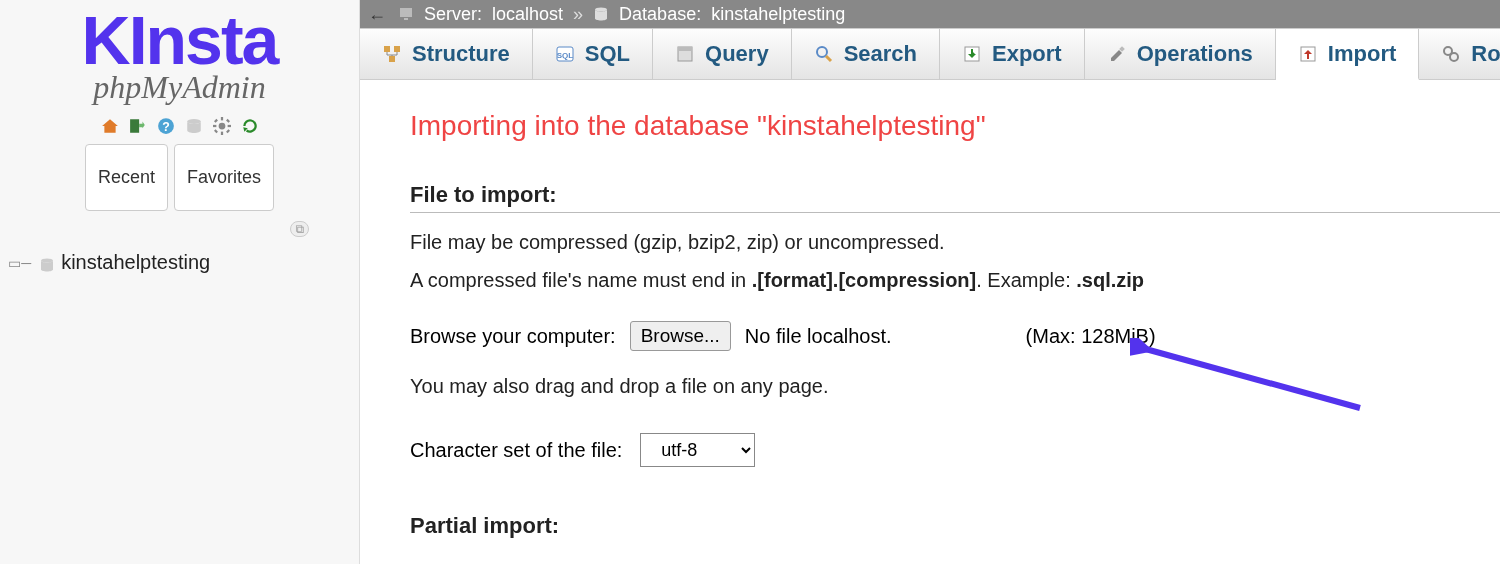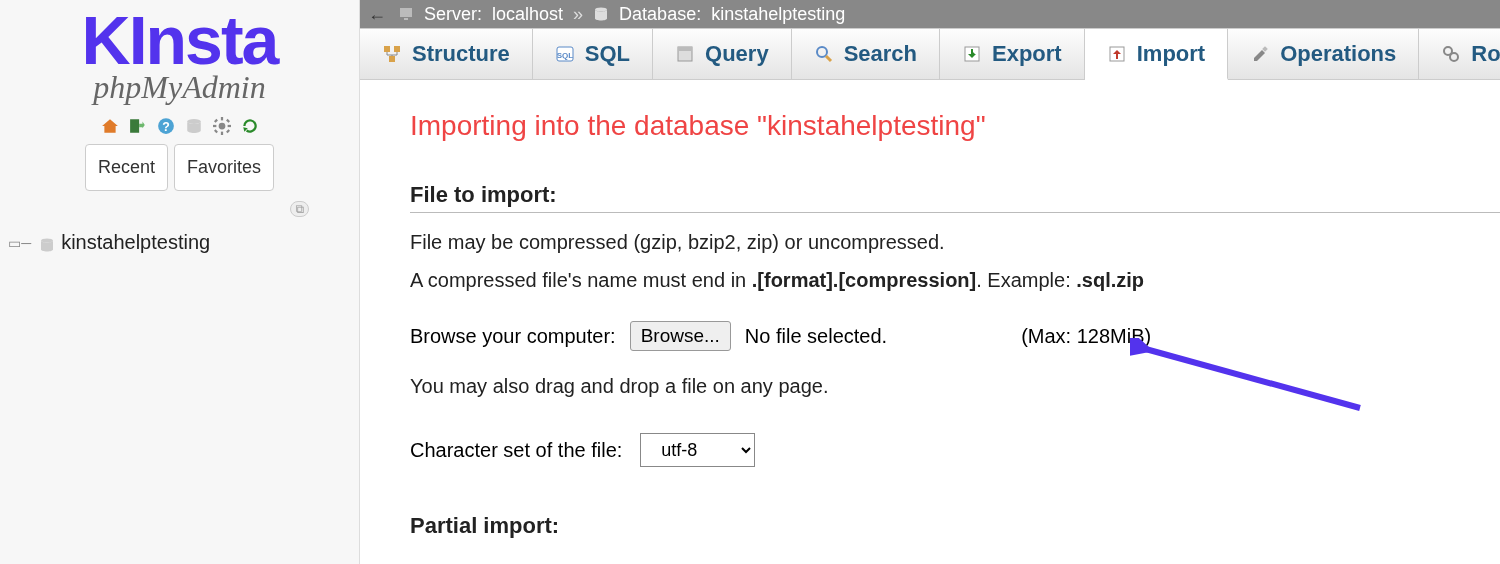--- a/index.html
+++ b/index.html
@@ -7,21 +7,21 @@
   .app { display: flex; width: 100%; height: 100%; }
 
   
   .sidebar { width: 360px; background: #f7f7f7; border-right: 1px solid #ddd; display: flex; flex-direction: column; align-items: center; padding-top: 8px; }
   .logo { width: 320px; text-align: center; margin-top: 2px; }
   .logo-kinsta { font-family: Arial, Helvetica, sans-serif; font-weight: 900; font-size: 68px; letter-spacing: -2px; color: #5333ed; line-height: 0.9; }
   .logo-pma { font-family: Georgia, 'Times New Roman', serif; font-style: italic; font-size: 32px; color: #666; margin-top: -2px; }
   .icon-row { display: flex; gap: 8px; margin: 10px 0 8px 0; }
   .icon-row .ic { width: 20px; height: 20px; display: inline-flex; align-items: center; justify-content: center; font-size: 16px; }
   .btn-group { display: flex; gap: 6px; margin-bottom: 10px; }
-  .btn-group button { background: #fff; border: 1px solid #ccc; border-radius: 4px; padding: 12px 12px; font-size: 18px; color: #333; cursor: pointer; }
+  .btn-group button { background: #fff; border: 1px solid #ccc; border-radius: 4px; padding: 22px 12px; font-size: 18px; color: #333; cursor: pointer; }
   .link-icon-row { width: 100%; display: flex; justify-content: flex-end; padding-right: 50px; margin-bottom: 14px; }
   .link-icon { font-size: 12px; color: #999; border: 1px solid #ccc; border-radius: 10px; padding: 0 4px; background: #eee; }
   .db-tree { width: 100%; padding-left: 8px; }
   .db-tree-item { display: flex; align-items: center; gap: 6px; font-size: 20px; color: #222; }
   .tree-toggle { font-size: 14px; color: #888; margin-right: 2px; }
   .db-cyl { width: 16px; height: 16px; display:inline-block; }
 
   
   .main { flex: 1; display: flex; flex-direction: column; min-width: 0; }
   .breadcrumb { background: #888; color: #fff; height: 28px; display: flex; align-items: center; padding-left: 8px; font-size: 18px; gap: 10px; }
@@ -190,37 +190,37 @@
       <div class="tab">
         <span class="tic">
             <svg viewBox="0 0 20 20" width="20" height="20">
               <rect x="3" y="3" width="14" height="14" fill="#fff" stroke="#999"></rect>
               <path fill="#2a8a2a" d="M10 5v6l-3-3h2V5h2v3h2z" transform="rotate(180 10 9)"></path>
               <path fill="#2a8a2a" d="M10 14l4-4h-3V5H9v5H6z"></path>
             </svg>
           </span>
         <span>Export</span>
       </div>
+      <div class="tab">
+        <span class="tic">
+            <svg viewBox="0 0 20 20" width="20" height="20">
+              <path fill="#888" d="M4 14l8-8 3 3-8 8H4z"></path>
+              <rect x="13" y="3" width="4" height="4" fill="#bbb" transform="rotate(45 15 5)"></rect>
+            </svg>
+          </span>
+        <span>Operations</span>
+      </div>
       <div class="tab active">
         <span class="tic">
             <svg viewBox="0 0 20 20" width="20" height="20">
               <rect x="3" y="3" width="14" height="14" fill="#fff" stroke="#999"></rect>
               <path fill="#c0392b" d="M10 6l4 4h-3v5H9v-5H6z"></path>
             </svg>
           </span>
         <span>Import</span>
-      </div>
-      <div class="tab">
-        <span class="tic">
-            <svg viewBox="0 0 20 20" width="20" height="20">
-              <path fill="#888" d="M4 14l8-8 3 3-8 8H4z"></path>
-              <rect x="13" y="3" width="4" height="4" fill="#bbb" transform="rotate(45 15 5)"></rect>
-            </svg>
-          </span>
-        <span>Operations</span>
       </div>
       <div class="tab">
         <span class="tic">
             <svg viewBox="0 0 20 20" width="20" height="20">
               <circle cx="7" cy="7" r="4" fill="none" stroke="#888" stroke-width="2"></circle>
               <circle cx="13" cy="13" r="4" fill="none" stroke="#888" stroke-width="2"></circle>
             </svg>
           </span>
         <span>Routines</span>
       </div>
@@ -233,21 +233,21 @@
 
       <div class="section-body">
         <p>File may be compressed (gzip, bzip2, zip) or uncompressed.</p>
         <p>
           <span>A compressed file's name must end in </span><b>.[format].[compression]</b><span>. Example: </span><b>.sql.zip</b>
         </p>
 
         <div class="row">
           <span>Browse your computer:</span>
           <button class="browse-btn">Browse...</button>
-          <span>No file selected.</span>
+          <span>No file localhost.</span>
           <span class="max-note">(Max: 128MiB)</span>
         </div>
 
         <p style="margin-top:20px">You may also drag and drop a file on any page.</p>
 
         <div class="charset-row">
           <span>Character set of the file:</span>
           <select>
             <option>utf-8</option>
           </select>

